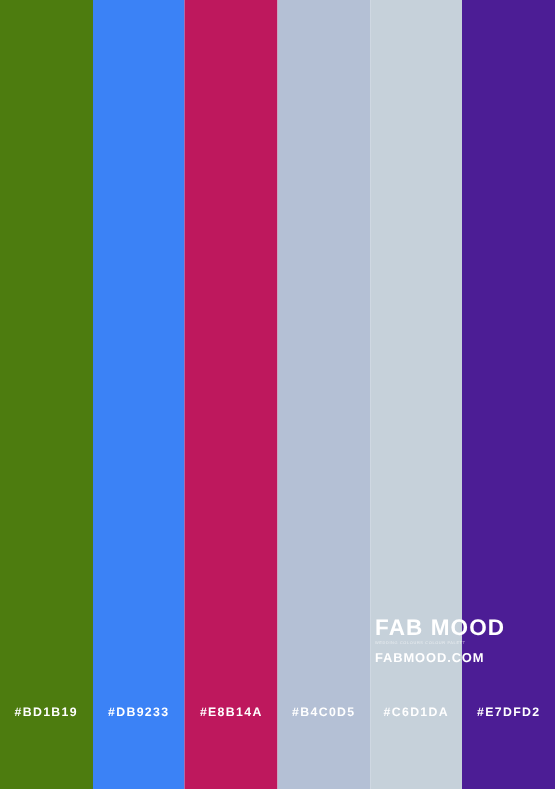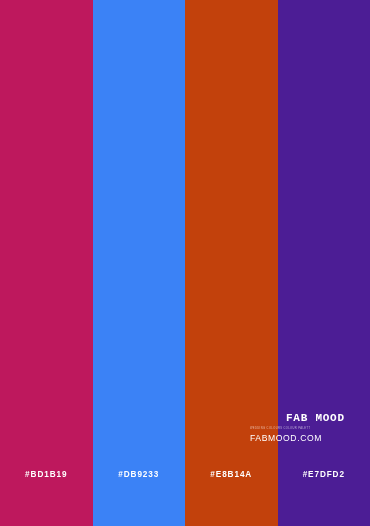--- a/index.html
+++ b/index.html
@@ -44,69 +44,74 @@
   }
   #brand-block {
     position: absolute;
     left: 250px;
     top: 412px;
     width: 60px;
     text-align: left;
     pointer-events: none;
   }
   #brand-name {
-    font-family: Liberation Mono, monospace;
-    font-size: 11px;
+    font-family: Liberation Sans, sans-serif;
+    font-size: 15px;
     font-weight: 700;
     letter-spacing: 0.75px;
     line-height: 13px;
     color: #ffffff;
     white-space: nowrap;
-    margin-left: 36px;
   }
   #brand-tagline {
     font-family: "Liberation Sans", sans-serif;
     font-size: 2.6px;
     font-weight: 400;
     letter-spacing: 0.42px;
     line-height: 7px;
     color: #ffffff;
     opacity: 0.62;
     white-space: nowrap;
     overflow: hidden;
     text-transform: uppercase;
   }
   #brand-url {
     font-family: "Liberation Sans", sans-serif;
     font-size: 8.6px;
-    font-weight: 400;
+    font-weight: 700;
     letter-spacing: 0.6px;
     line-height: 12px;
     color: #ffffff;
     white-space: nowrap;
   }
 </style>
 </head>
 <body>
 
 <div id="palette-board">
 
-  <div class="swatch" style="background-color: #be185d;">
+  <div class="swatch" style="background-color: #4d7c0f;">
     <div class="swatch-hex">#BD1B19</div>
   </div>
 
   <div class="swatch" style="background-color: #3b82f6;">
     <div class="swatch-hex">#DB9233</div>
   </div>
 
-  <div class="swatch" style="background-color: #c2410c;">
+  <div class="swatch" style="background-color: #be185d;">
     <div class="swatch-hex">#E8B14A</div>
   </div>
 
+  <div class="swatch" style="background-color: rgb(180, 192, 213);">
+    <div class="swatch-hex">#B4C0D5</div>
+  </div>
 
+  <div class="swatch" style="background-color: rgb(198, 209, 218);">
+    <div class="swatch-hex">#C6D1DA</div>
+  </div>
 
   <div class="swatch" style="background-color: #4c1d95;">
     <div class="swatch-hex">#E7DFD2</div>
   </div>
 
   <div id="brand-block">
     <div id="brand-name">FAB MOOD</div>
     <div id="brand-tagline">WEDDING COLOURS   COLOUR PALETTES</div>
     <div id="brand-url">FABMOOD.COM</div>
   </div>

